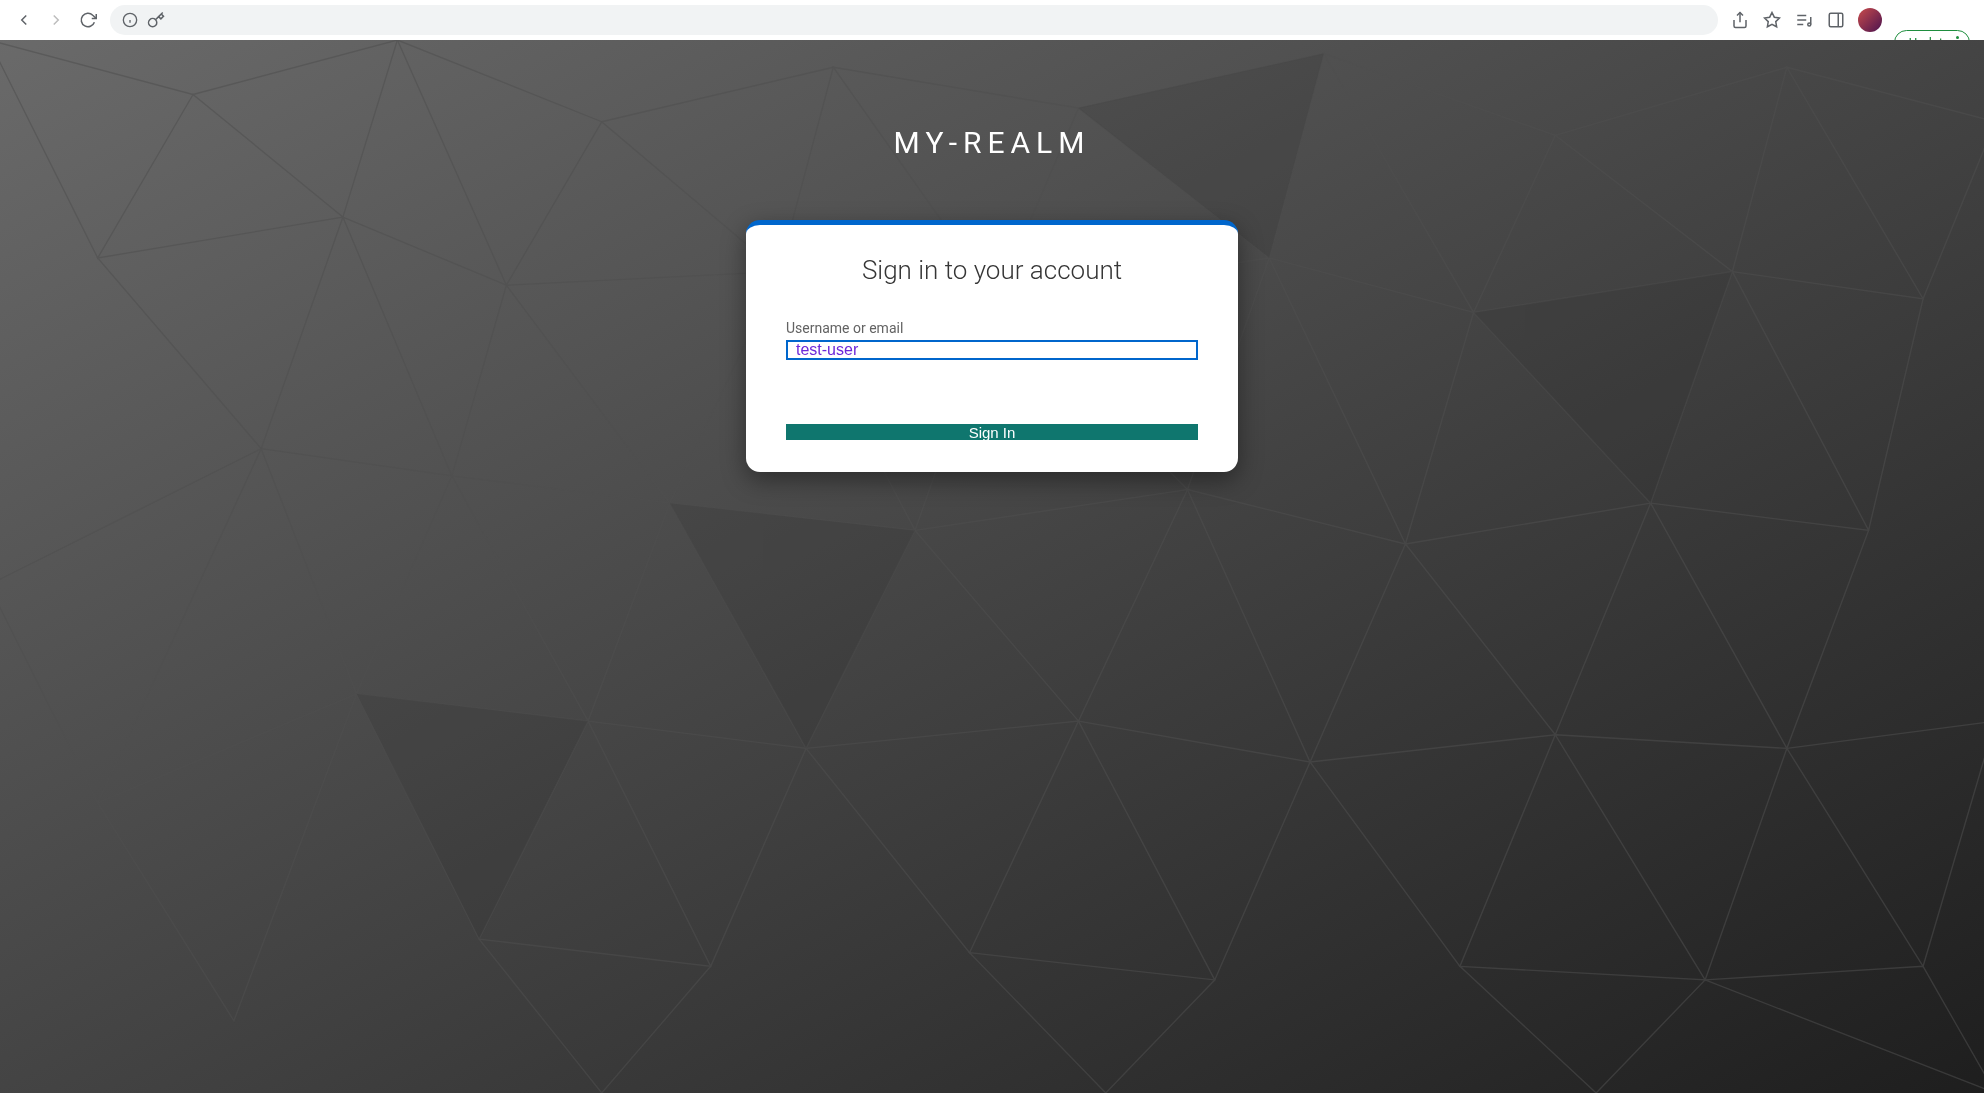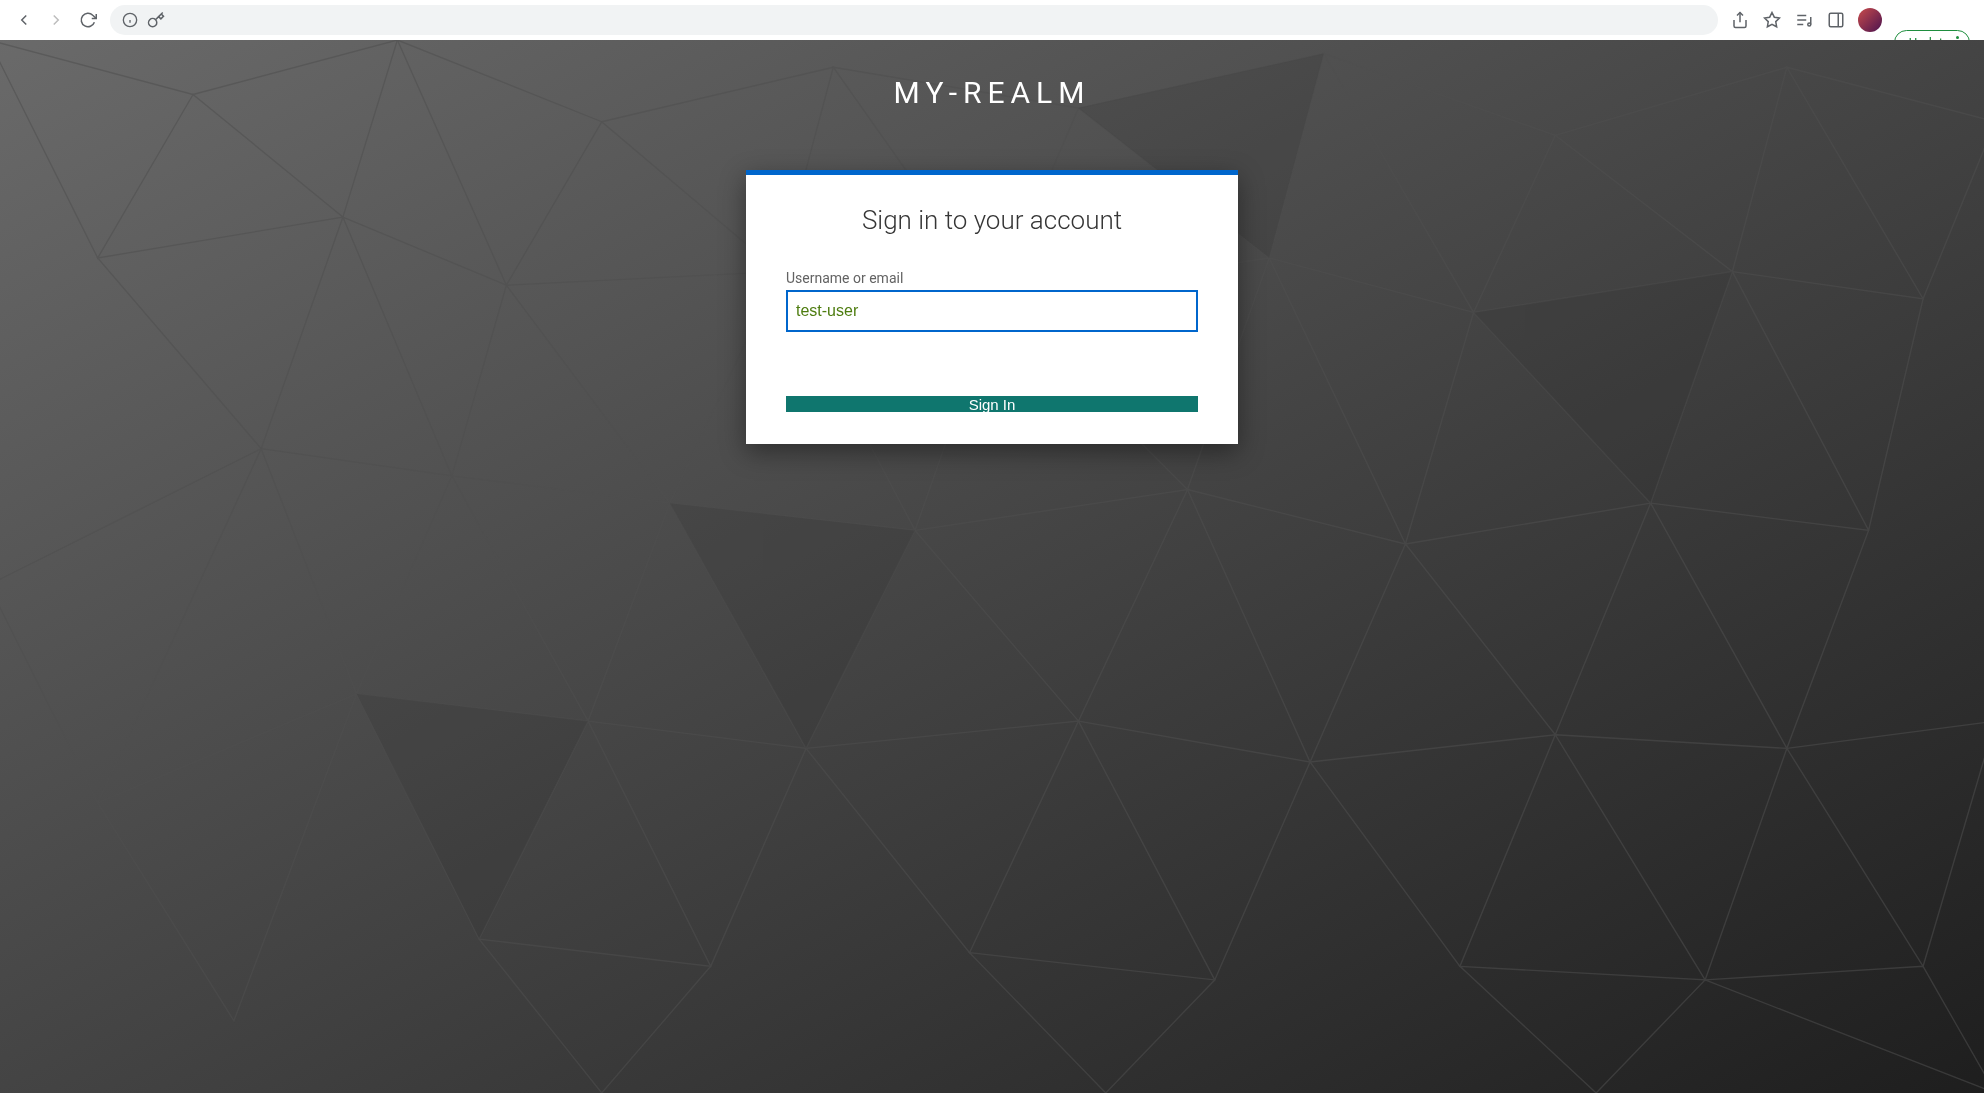--- a/index.html
+++ b/index.html
@@ -131,59 +131,60 @@
       inset: 0;
       width: 100%;
       height: 100%;
     }
     .content {
       position: relative;
       z-index: 1;
       display: flex;
       flex-direction: column;
       align-items: center;
-      padding-top: 35px;
+      padding-top: 85px;
     }
     .realm-title {
       color: #fff;
       font-size: 30px;
       font-weight: 400;
       letter-spacing: 6px;
       margin-bottom: 60px;
     }
     .login-card {
       width: 492px;
       background: #fff;
       border-top: 5px solid #0066cc;
       padding: 30px 40px 30px 40px;
       box-shadow: 0 8px 24px rgba(0,0,0,0.4);
+      border-radius: 14px;
     }
     .card-title {
       font-size: 26px;
       font-weight: 300;
       color: #363636;
       text-align: center;
       margin-bottom: 35px;
     }
     .form-group {
       margin-bottom: 36px;
     }
     .form-label {
       display: block;
       font-size: 14px;
       color: #636363;
       margin-bottom: 4px;
     }
     .form-input {
       width: 100%;
-      height: 42px;
+      height: 20px;
       padding: 0 8px;
       font-size: 16px;
       border: 1px solid #c8c8c8;
-      color: #4d7c0f;
+      color: #6d28d9;
     }
     .form-input.focused {
       border: 2px solid #0066cc;
       outline: none;
     }
     .form-input.password-style {
       border: none;
       border-bottom: 1px solid #c8c8c8;
       font-family: text-security-disc, sans-serif;
       letter-spacing: 1px;

